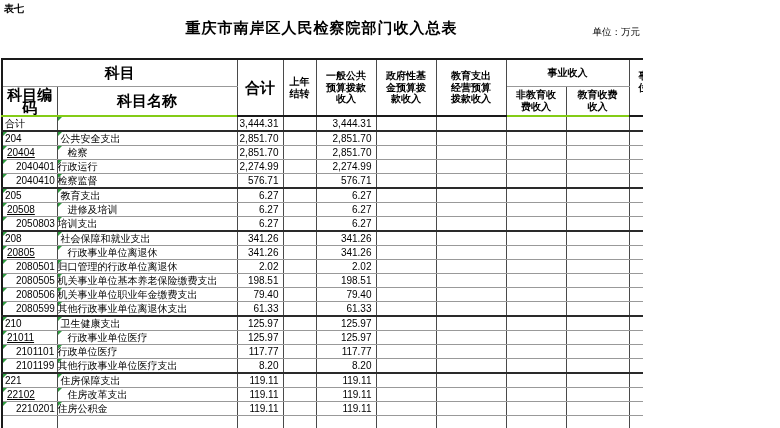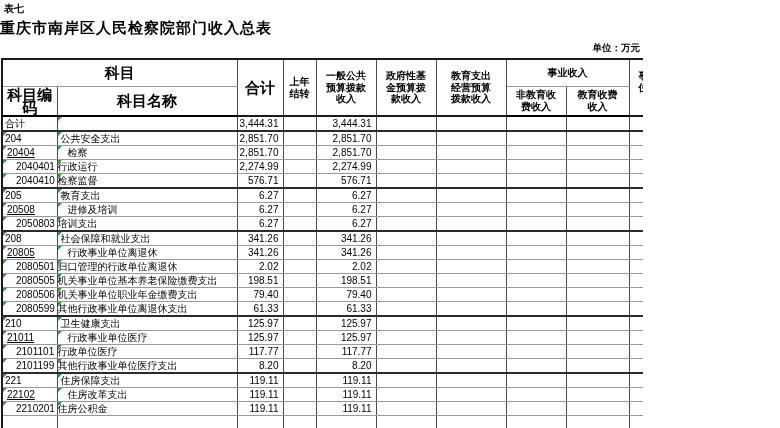--- a/index.html
+++ b/index.html
@@ -1,42 +1,42 @@
 <!DOCTYPE html>
 <html><head>
 <meta charset="utf-8">
 <style>
   html,body{margin:0;padding:0;background:#ffffff;}
   .page{
     position:relative;width:643px;height:428px;background:#fff;overflow:hidden;
     font-family:"Liberation Sans","DejaVu Sans",sans-serif;color:#000;
   }
   .table-tag{position:absolute;top:2px;left:4px;font-size:10px;font-weight:bold;}
-  .page-title{position:absolute;top:19px;left:0;width:100%;text-align:left;
+  .page-title{position:absolute;top:19px;left:0;width:100%;text-align:center;
     font-size:15px;font-weight:bold;letter-spacing:1px;}
-  .unit-label{position:absolute;top:42px;right:3px;font-size:9.5px;font-weight:bold;}
+  .unit-label{position:absolute;top:26px;right:3px;font-size:9.5px;font-weight:normal;}
   table.budget{
     position:absolute;left:1px;top:58px;width:777px;
     border-collapse:collapse;table-layout:fixed;
     border:2px solid #1a1a1a;
   }
   table.budget th, table.budget td{
     border-left:1px solid #4a4a4a;border-right:1px solid #4a4a4a;
     border-top:1px solid #999;border-bottom:1px solid #999;
     padding:0;overflow:hidden;position:relative;box-sizing:border-box;
   }
   thead th{
     font-size:10px;font-weight:bold;text-align:center;vertical-align:middle;
     line-height:11.5px;white-space:pre-line;
     border-top:1px solid #4a4a4a;border-bottom:1px solid #4a4a4a;background:#fff;
   }
   thead th.big{font-size:15px;line-height:13px;}
   thead tr.h1 th{height:27px;}
   thead tr.h2 th{height:30px;}
-  thead tr.h2 th{border-bottom:2px solid #000000;}
+  thead tr.h2 th{border-bottom:2px solid #84cc16;}
   thead th[rowspan]{border-bottom:2px solid #1a1a1a;}
   tbody tr{height:14px;}
   tbody td{font-size:10px;line-height:13px;white-space:nowrap;vertical-align:middle;}
   tbody td.code{text-align:left;}
   tbody td.code.lvl0{padding-left:2px;}
   tbody td.code.lvl1{padding-left:4px;text-decoration:underline;}
   tbody td.code.lvl2{padding-left:13px;}
   tbody td.name{text-align:left;}
   tbody td.name.lvl0{padding-left:3px;}
   tbody td.name.lvl1{padding-left:10px;}

